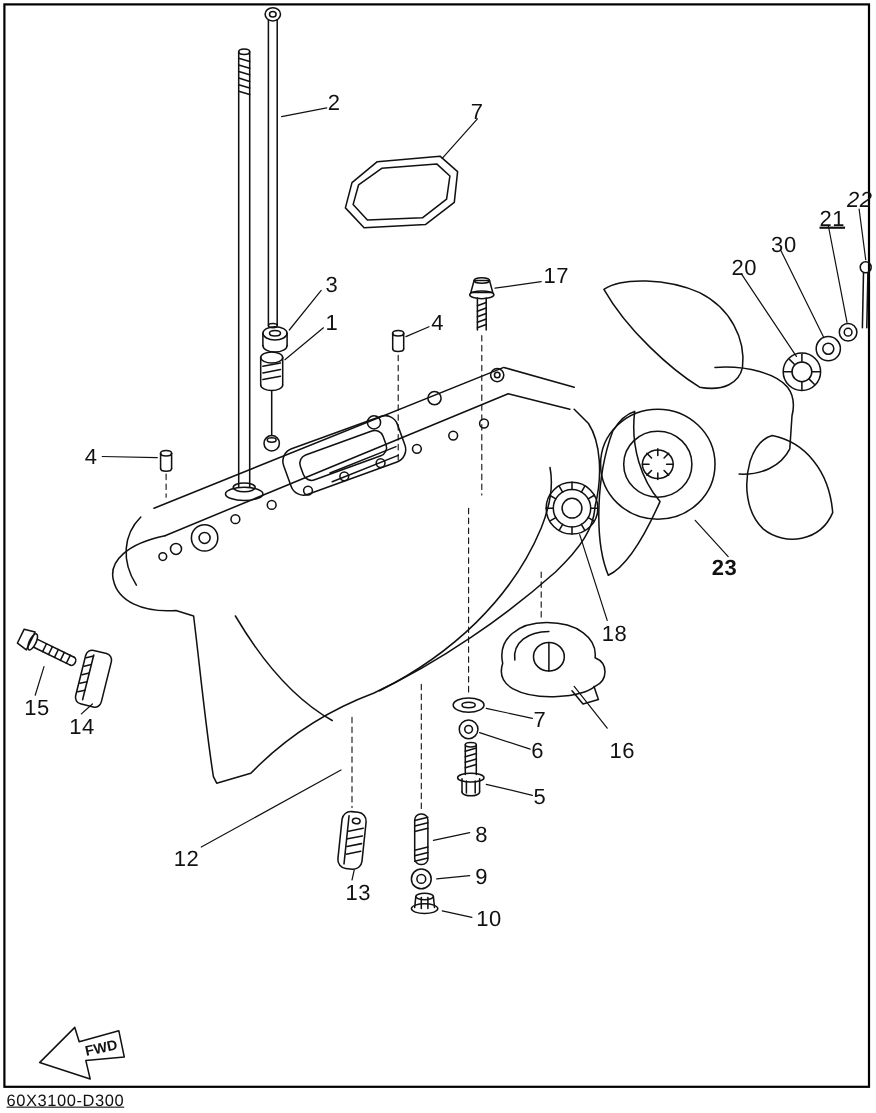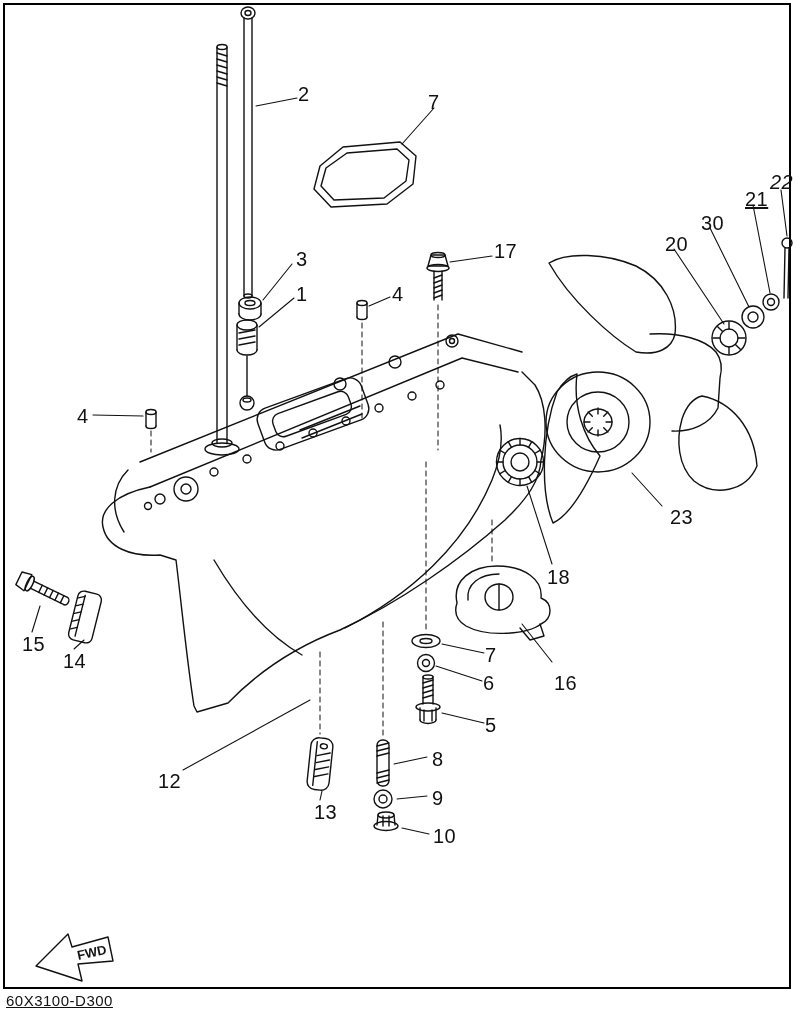--- a/index.html
+++ b/index.html
@@ -358,21 +358,21 @@
     <span class="callout" style="left: 428px; top: 92px;">7</span>
     <span class="callout" style="left: 770px; top: 172px; font-style: italic;">22</span>
     <span class="callout" style="left: 745px; top: 189px; text-decoration: underline;">21</span>
     <span class="callout" style="left: 701px; top: 213px;">30</span>
     <span class="callout" style="left: 665px; top: 234px;">20</span>
     <span class="callout" style="left: 494px; top: 241px;">17</span>
     <span class="callout" style="left: 296px; top: 249px;">3</span>
     <span class="callout" style="left: 296px; top: 284px;">1</span>
     <span class="callout" style="left: 392px; top: 284px;">4</span>
     <span class="callout" style="left: 77px; top: 406px;">4</span>
-    <span class="callout" style="left: 670px; top: 507px;">23</span>
+    <span class="callout" style="left: 647px; top: 507px; font-weight: bold;">23</span>
     <span class="callout" style="left: 547px; top: 567px;">18</span>
     <span class="callout" style="left: 485px; top: 645px;">7</span>
     <span class="callout" style="left: 554px; top: 654px; margin-top: 19px;">16</span>
     <span class="callout" style="left: 483px; top: 673px;">6</span>
     <span class="callout" style="left: 485px; top: 715px;">5</span>
     <span class="callout" style="left: 22px; top: 634px;">15</span>
     <span class="callout" style="left: 63px; top: 651px;">14</span>
     <span class="callout" style="left: 158px; top: 771px;">12</span>
     <span class="callout" style="left: 432px; top: 749px;">8</span>
     <span class="callout" style="left: 432px; top: 788px;">9</span>

